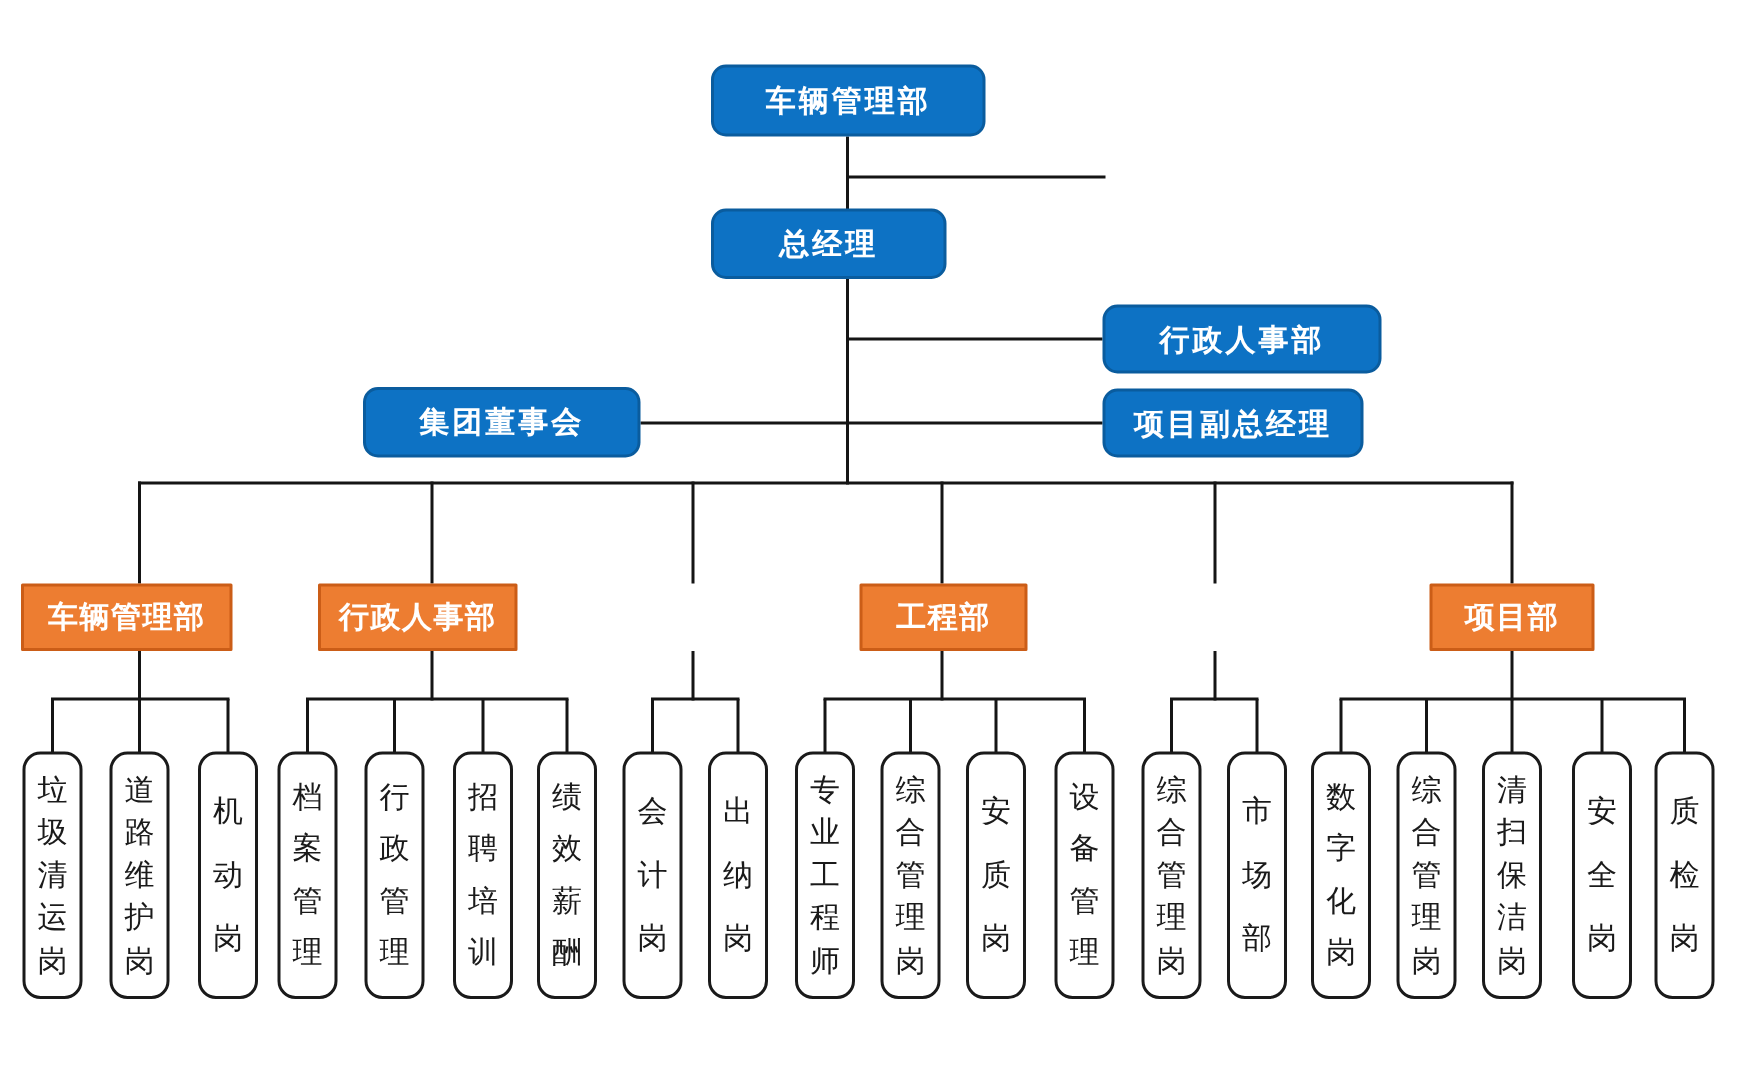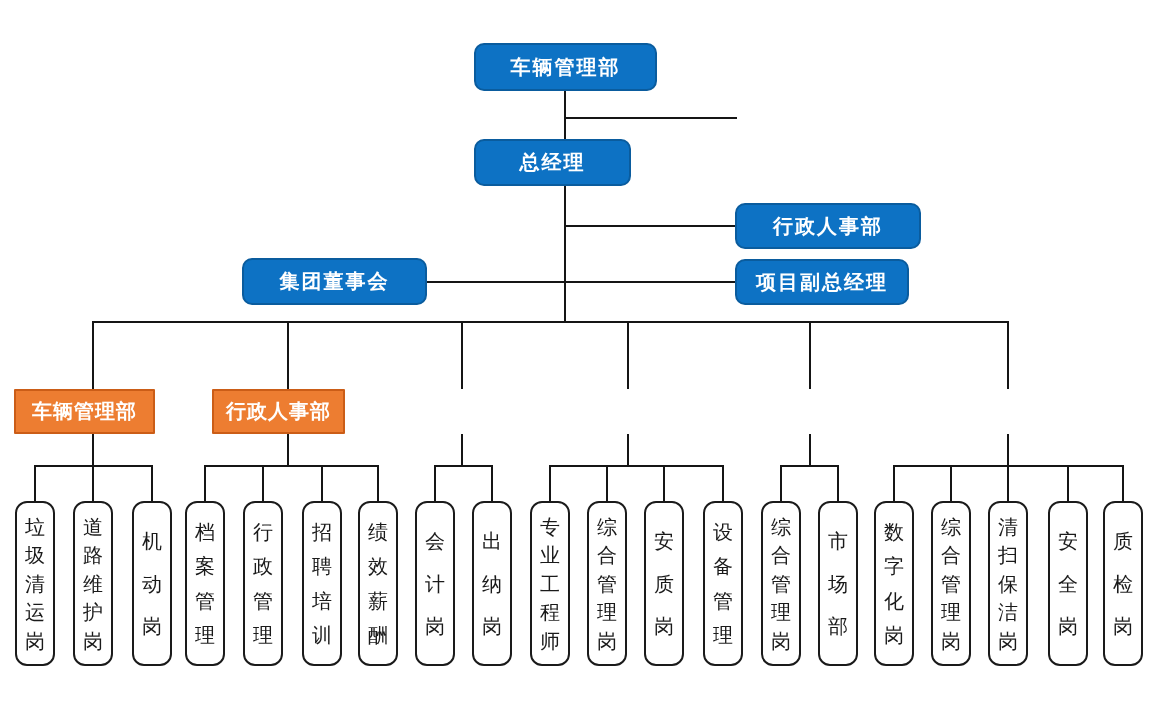--- a/index.html
+++ b/index.html
@@ -93,20 +93,22 @@
   <div class="vline" style="left:1122px;top:466px;height:36px"></div>
 
   <div class="node bluebox" style="left:474px;top:43px;width:183px;height:48px">车辆管理部</div>
   <div class="node bluebox" style="left:474px;top:139px;width:157px;height:47px">总经理</div>
   <div class="node bluebox" style="left:735px;top:203px;width:186px;height:46px">行政人事部</div>
   <div class="node bluebox" style="left:735px;top:259px;width:174px;height:46px">项目副总经理</div>
   <div class="node bluebox" style="left:242px;top:258px;width:185px;height:47px">集团董事会</div>
 
   <div class="node deptbox" style="left:14px;top:389px;width:141px;height:45px">车辆管理部</div>
   <div class="node deptbox" style="left:212px;top:389px;width:133px;height:45px">行政人事部</div>
+  <div class="node deptbox" style="left:573px;top:389px;width:112px;height:45px">工程部</div>
+  <div class="node deptbox" style="left:953px;top:389px;width:110px;height:45px">项目部</div>
 
   <div class="postbox" style="left:15px">
       <span>垃</span>
       <span>圾</span>
       <span>清</span>
       <span>运</span>
       <span>岗</span>
     </div>
   <div class="postbox" style="left:73px">
       <span>道</span>

